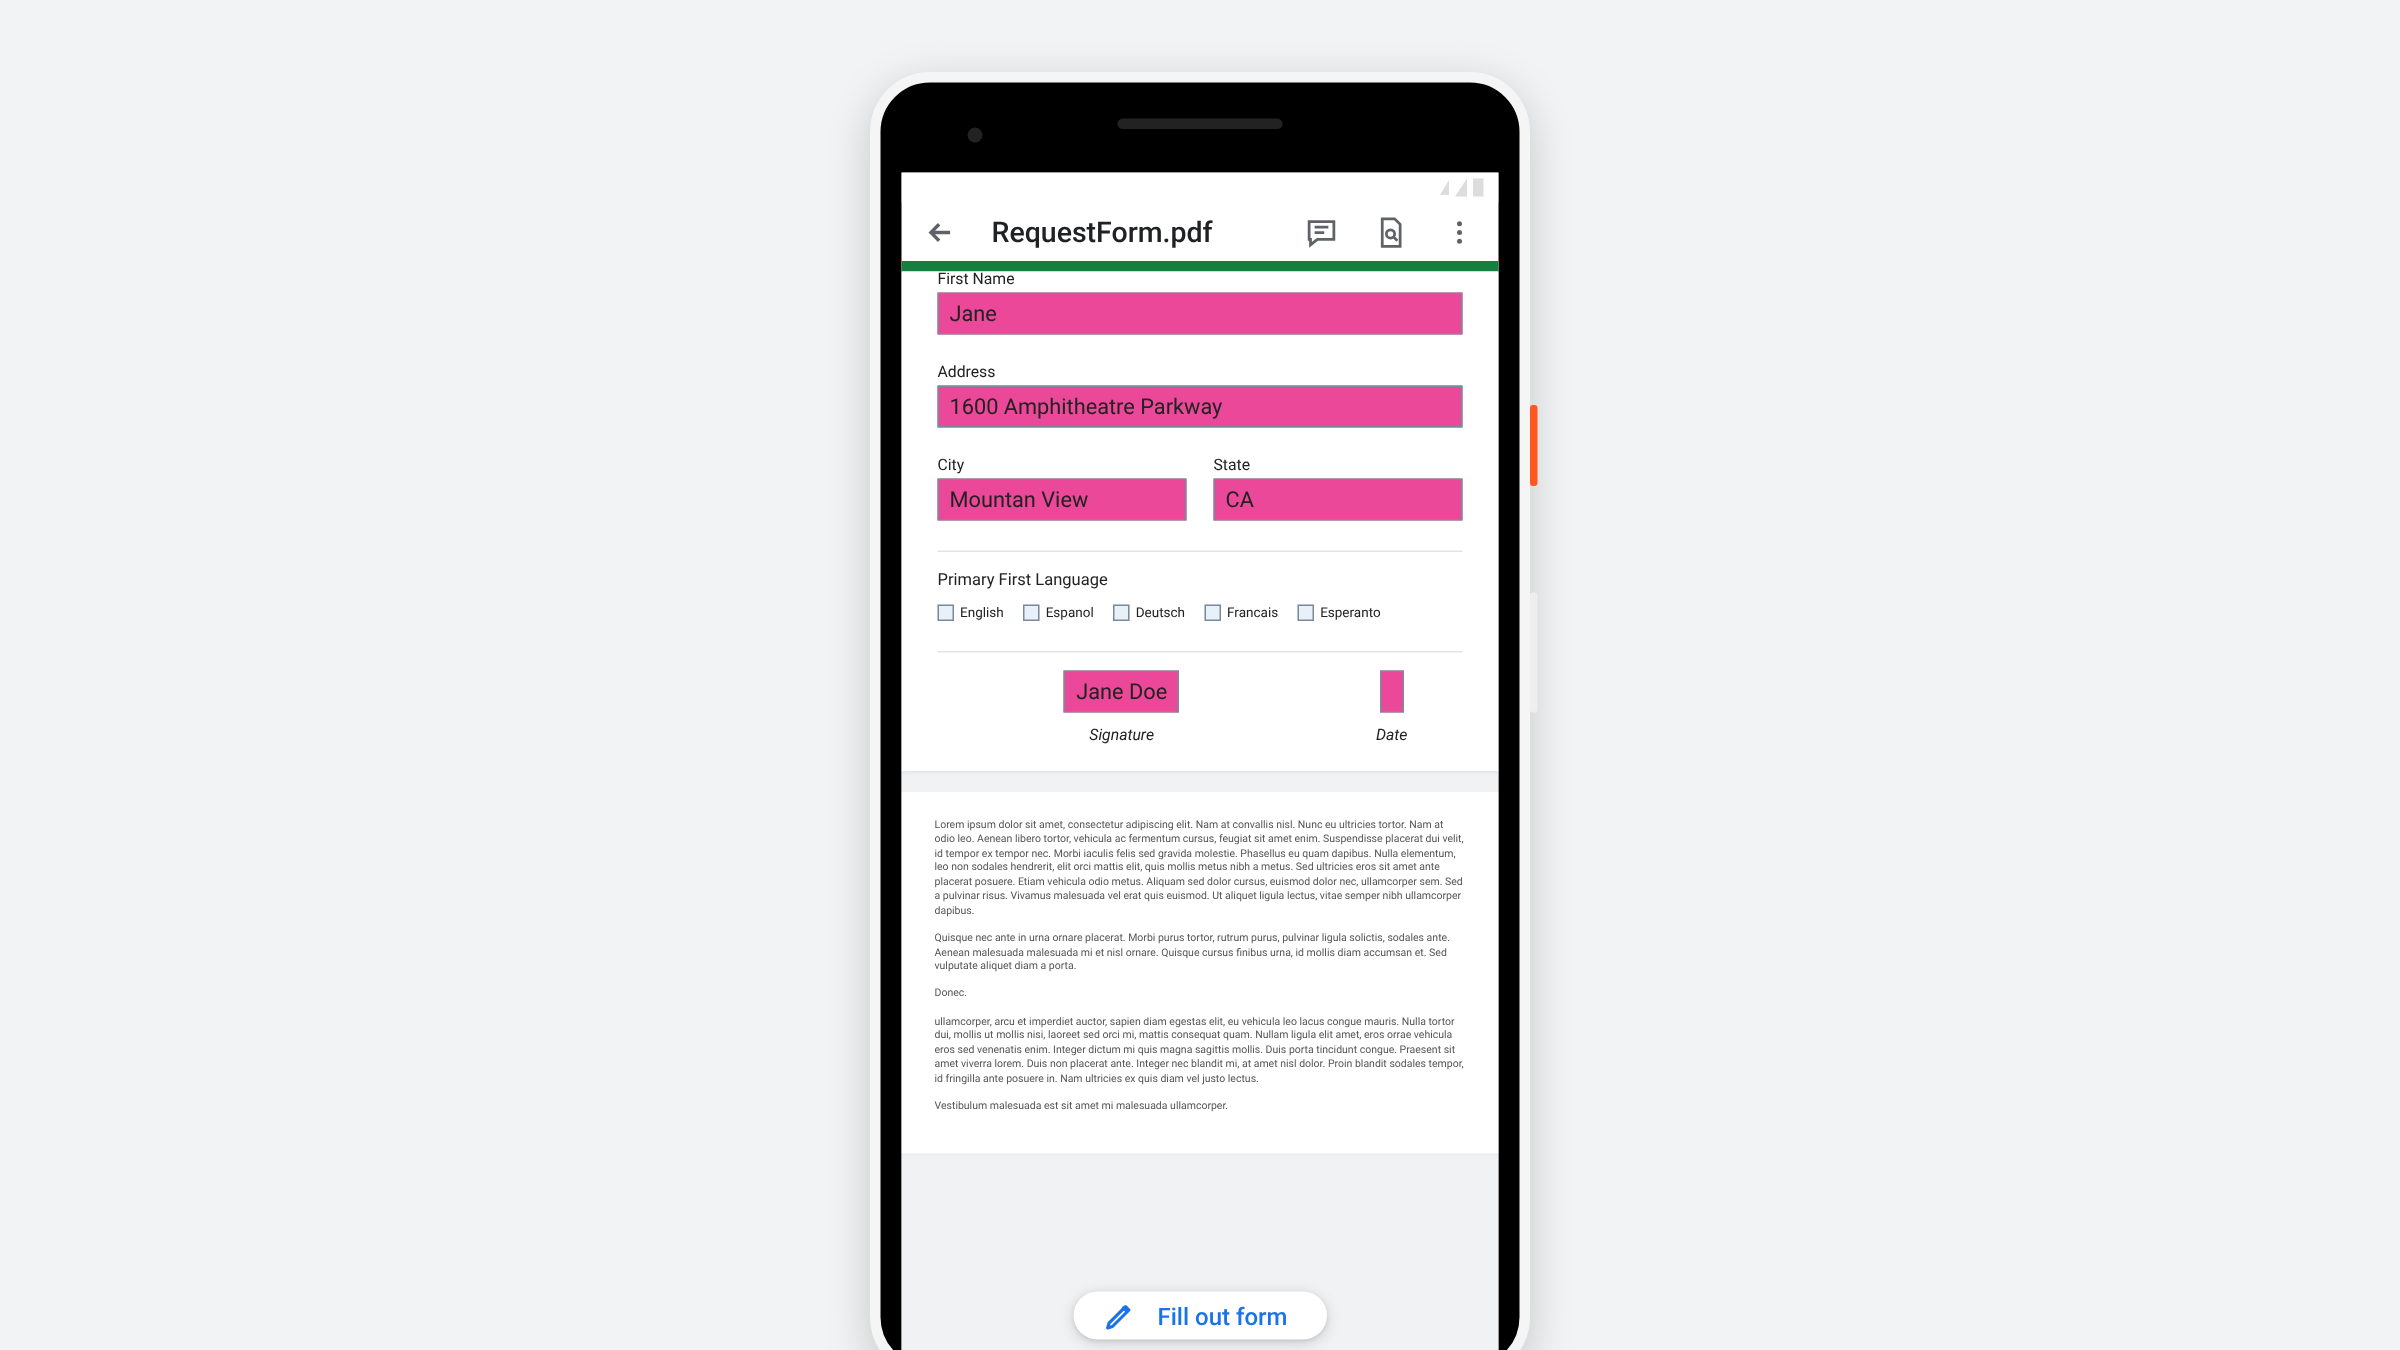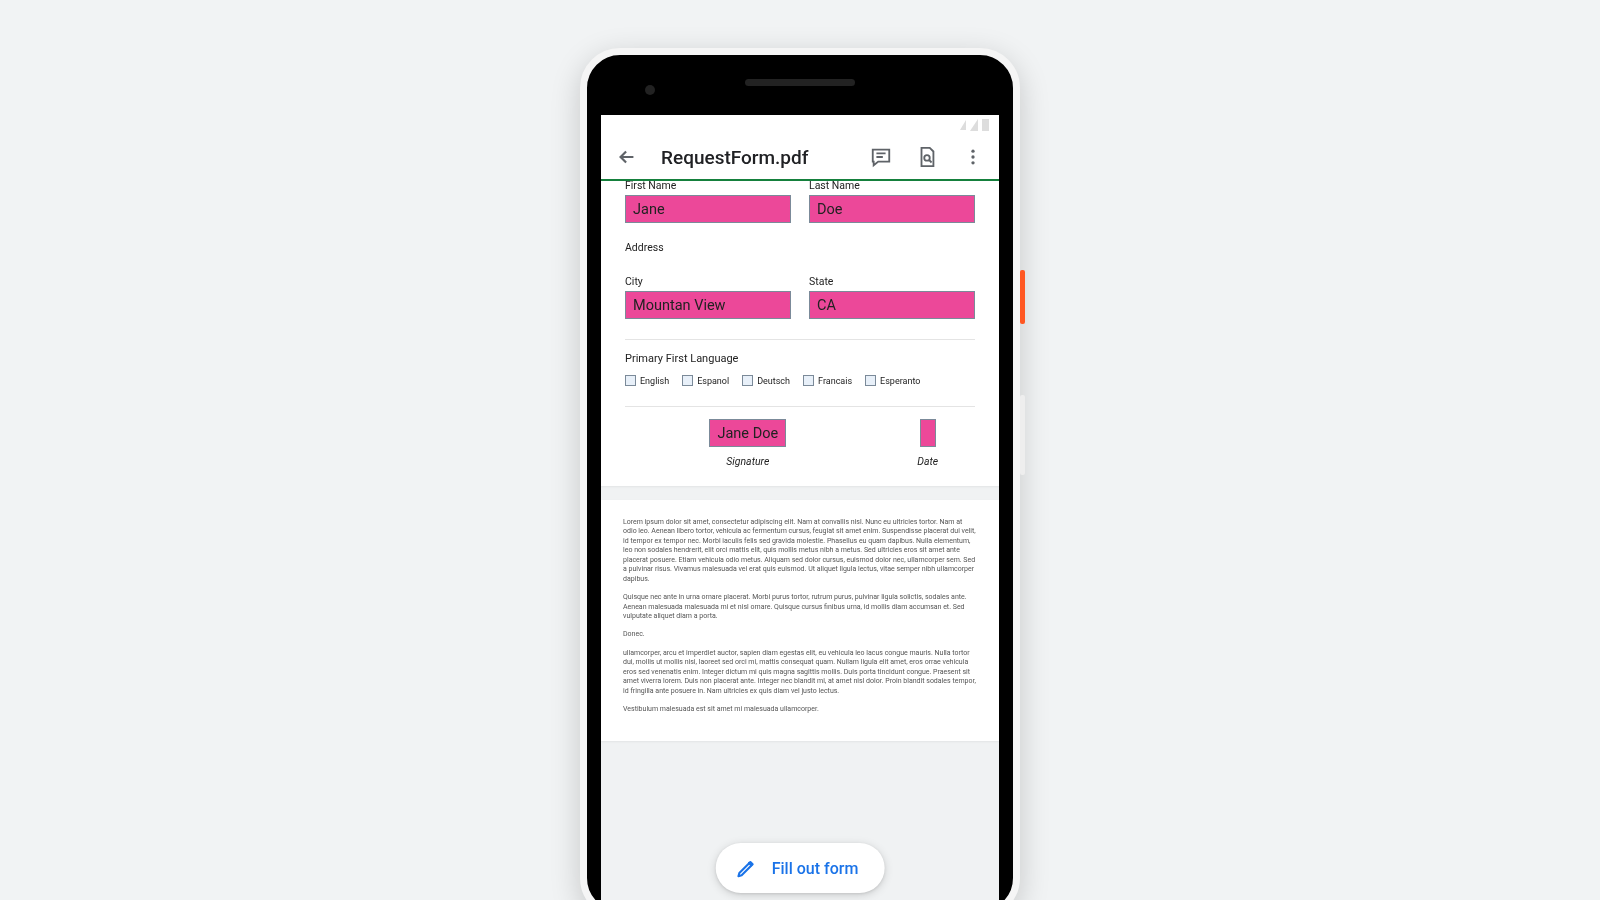--- a/index.html
+++ b/index.html
@@ -91,21 +91,21 @@
 }
 .status-batt {
   width: 7px; height: 12px; background: #ddd;
 }
 .app-bar {
   height: 46px;
   display: flex;
   align-items: center;
   padding: 0 14px;
   gap: 22px;
-  border-bottom: 2px solid #15803d;
+  border-bottom: 7px solid #15803d;
   justify-content: center;
 }
 .app-bar .spacer { flex: 1; }
 .app-title {
   font-size: 19px;
   font-weight: 500;
   color: #202124;
 }
 .icon-btn {
   display: flex;
@@ -189,21 +189,21 @@
   font-style: italic;
 }
 .lorem { font-size: 7px; color: #555; line-height: 1.35; margin-bottom: 9px; }
 .fab {
   position: absolute;
   bottom: 18px;
   left: 50%;
   transform: translateX(-50%);
   background: #fff;
   border-radius: 30px;
-  height: 50px;
+  height: 32px;
   padding: 0 26px 0 20px;
   display: flex;
   align-items: center;
   gap: 14px;
   box-shadow: 0 2px 10px rgba(0,0,0,0.15), 0 1px 3px rgba(0,0,0,0.1);
   cursor: pointer;
 }
 .fab-label {
   color: #1a73e8;
   font-size: 16px;
@@ -258,28 +258,25 @@
     </div>
 
     <div class="content">
       <div class="page top">
 
         <div class="field-row">
           <div class="field">
             <div class="field-label cut">First Name</div>
             <div class="input-box">Jane</div>
           </div>
-          <div class="field">
-            <div class="field-label cut">Last Name</div>
-            <div class="input-box">Doe</div>
-          </div>
         </div>
 
         <div class="field">
           <div class="field-label">Address</div>
+          <div class="input-box">1600 Amphitheatre Parkway</div>
         </div>
 
         <div class="field-row">
           <div class="field">
             <div class="field-label">City</div>
             <div class="input-box">Mountan View</div>
           </div>
           <div class="field">
             <div class="field-label">State</div>
             <div class="input-box">CA</div>

